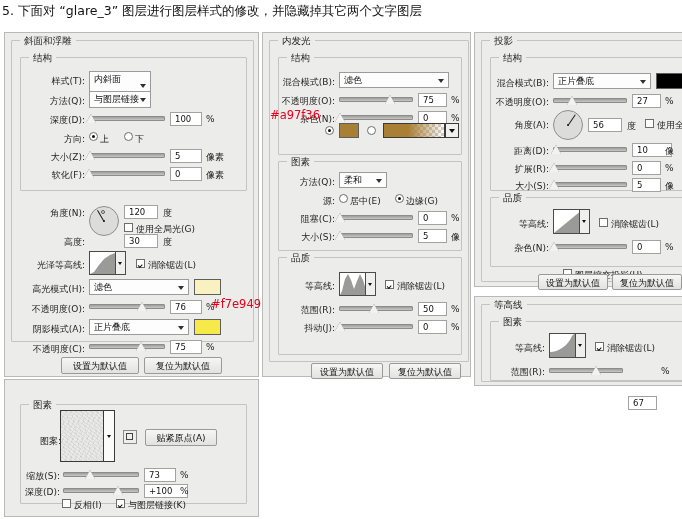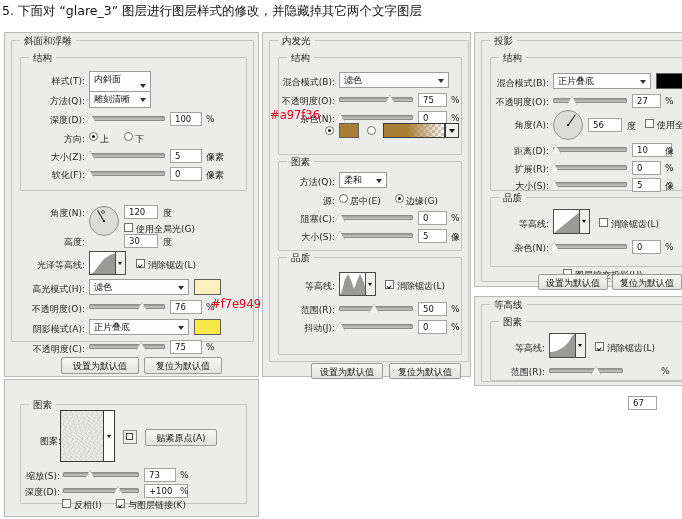--- a/index.html
+++ b/index.html
@@ -231,21 +231,21 @@
   </div>
 
   <div class="lbl" style="left:28px;top:42px;width:52px;">样式(T):</div>
   <div class="combo" style="left:84px;top:38px;width:62px;height:28px;">
     <span>内斜面</span>
     <span class="arrow"></span>
   </div>
 
   <div class="lbl" style="left:28px;top:62px;width:52px;">方法(Q):</div>
   <div class="combo" style="left:84px;top:58px;width:62px;height:17px;">
-    <span>雕刻清晰</span>
+    <span>与图层链接</span>
     <span class="arrow"></span>
   </div>
 
   <div class="lbl" style="left:24px;top:81px;width:56px;">深度(D):</div>
   <div class="slider" style="left:84px;top:80px;width:76px;">
     <div class="track"></div>
     <div class="thumb" style="left:-3px;"></div>
   </div>
   <div class="field" style="left:165px;top:79px;width:32px;height:14px;">100</div>
   <div class="lbl left" style="left:201px;top:81px;width:14px;">%</div>

